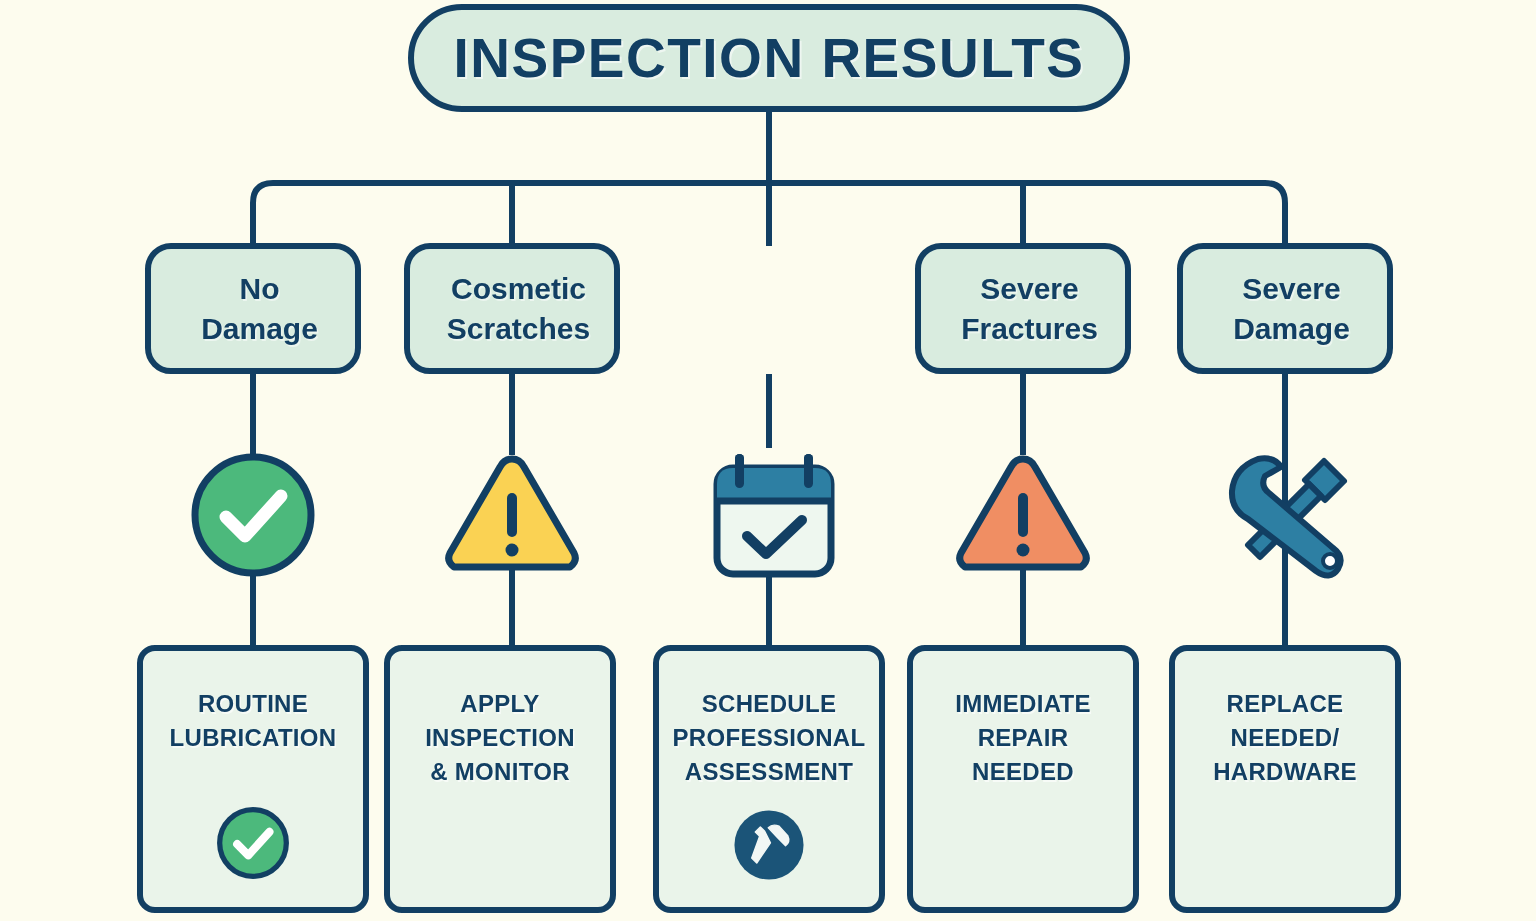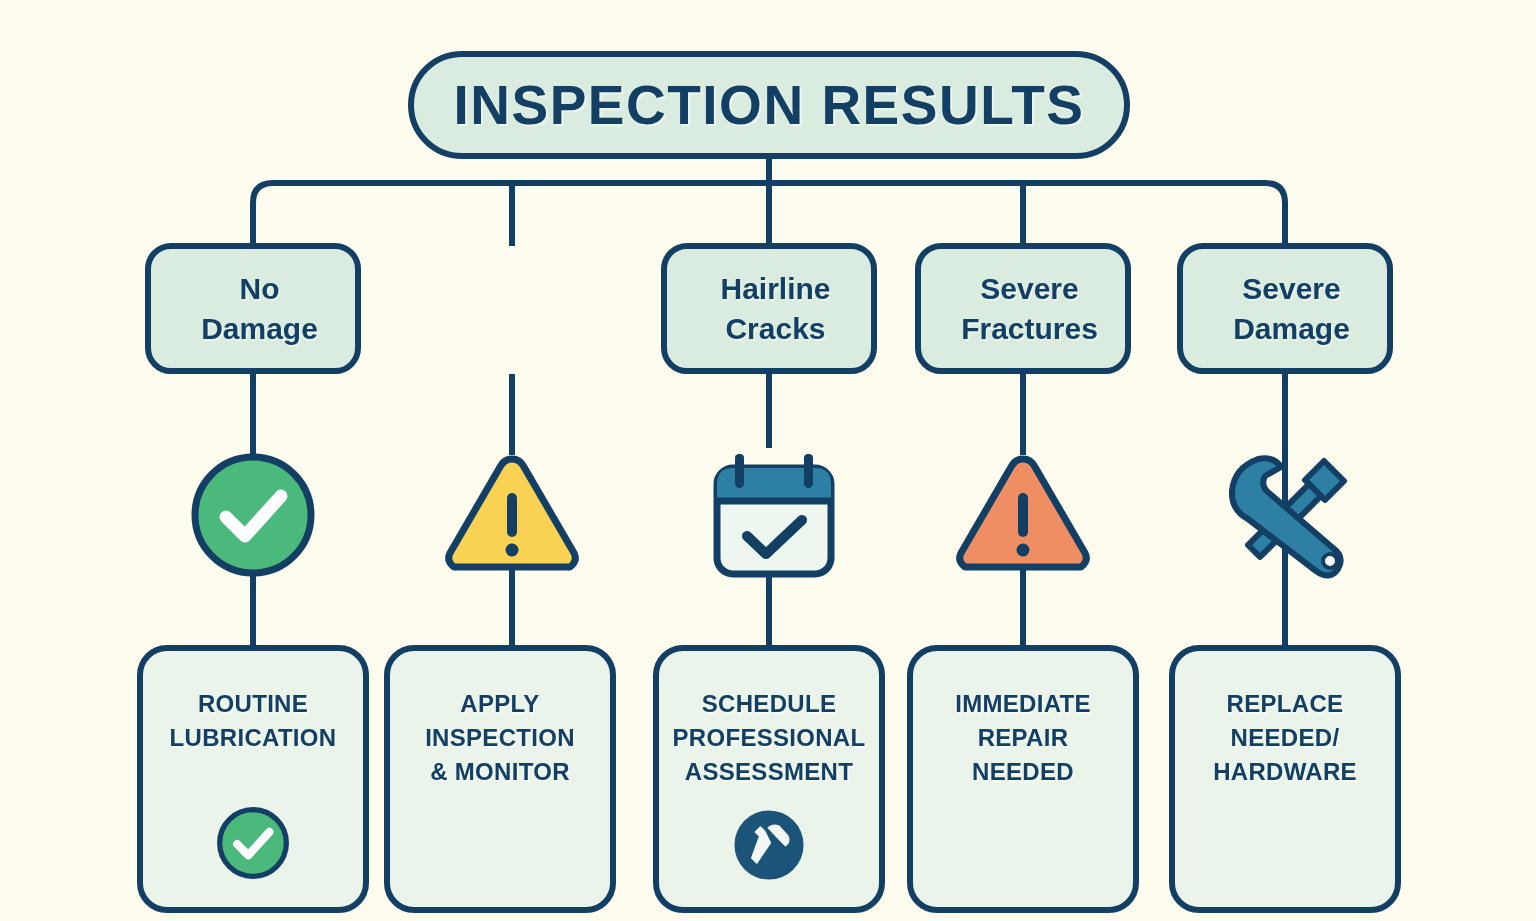--- a/index.html
+++ b/index.html
@@ -33,21 +33,20 @@
     top: 4px;
     width: 722px;
     height: 108px;
     box-sizing: border-box;
     background: #d9ecdf;
     border: 6px solid #123f63;
     border-radius: 56px;
     display: flex;
     align-items: center;
     justify-content: center;
-    margin-top: 47px;
   }
   .title-text {
     color: #123f63;
     font-size: 55px;
     font-weight: bold;
     letter-spacing: 1.5px;
     line-height: 1;
     text-shadow: 2px 2px 0 rgba(255,255,255,0.55);
   }
 
@@ -78,21 +77,21 @@
 
   
   .act-box {
     position: absolute;
     top: 645px;
     width: 232px;
     height: 268px;
     box-sizing: border-box;
     background: #eaf4ea;
     border: 6px solid #123f63;
-    border-radius: 30px;
+    border-radius: 18px;
     display: flex;
     flex-direction: column;
     align-items: center;
     text-align: center;
   }
   .act-text {
     color: #123f63;
     font-size: 24px;
     font-weight: bold;
     line-height: 1.42;
@@ -149,24 +148,24 @@
   <div class="title-pill">
     <div class="title-text">INSPECTION RESULTS</div>
   </div>
 
   <div class="cat-box" style="left:145px">
     <div class="cat-text">
       <span>No</span><br>
       <span>Damage</span>
     </div>
   </div>
-  <div class="cat-box" style="left:661px">
-    <div class="cat-text">
-      <span>Hairline</span><br>
-      <span>Cracks</span>
+  <div class="cat-box" style="left:404px">
+    <div class="cat-text">
+      <span>Cosmetic</span><br>
+      <span>Scratches</span>
     </div>
   </div>
   <div class="cat-box" style="left:915px">
     <div class="cat-text">
       <span>Severe</span><br>
       <span>Fractures</span>
     </div>
   </div>
   <div class="cat-box" style="left:1177px">
     <div class="cat-text">

